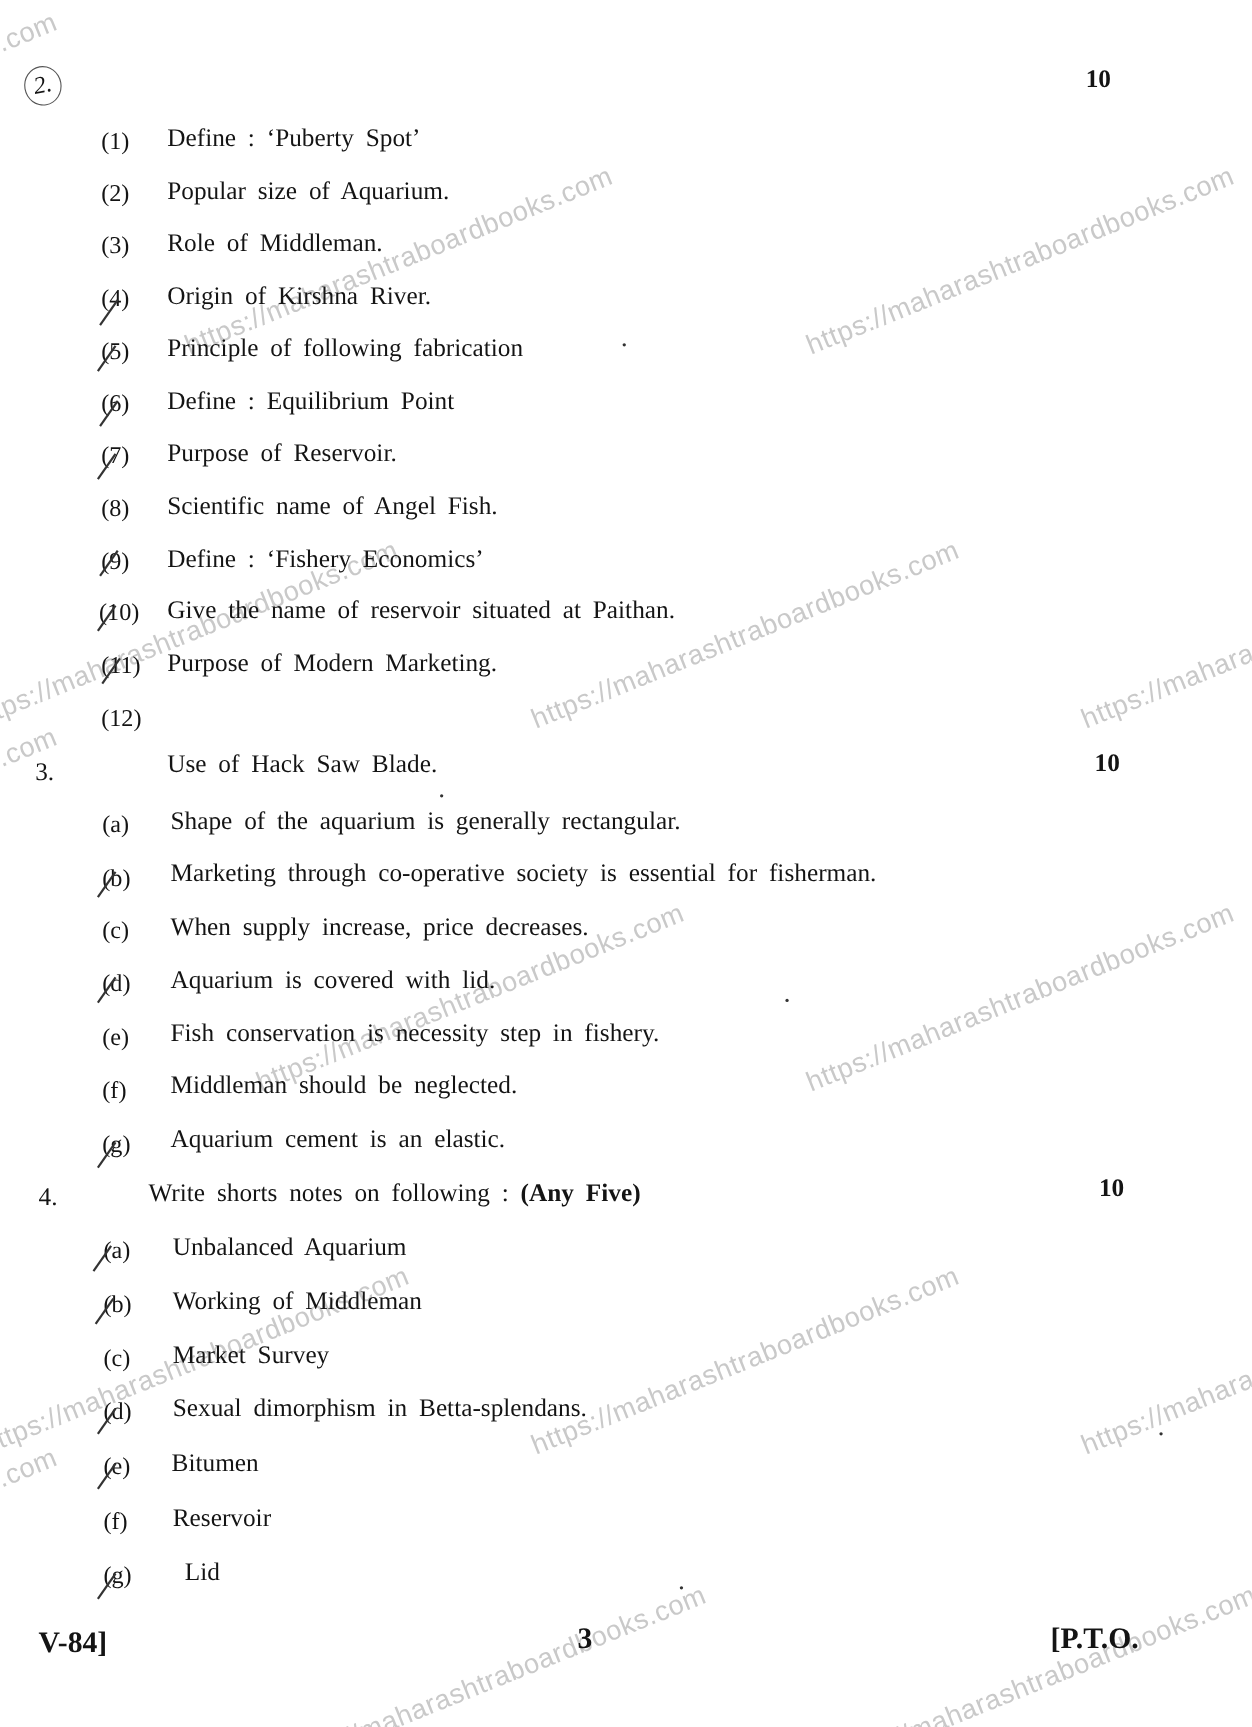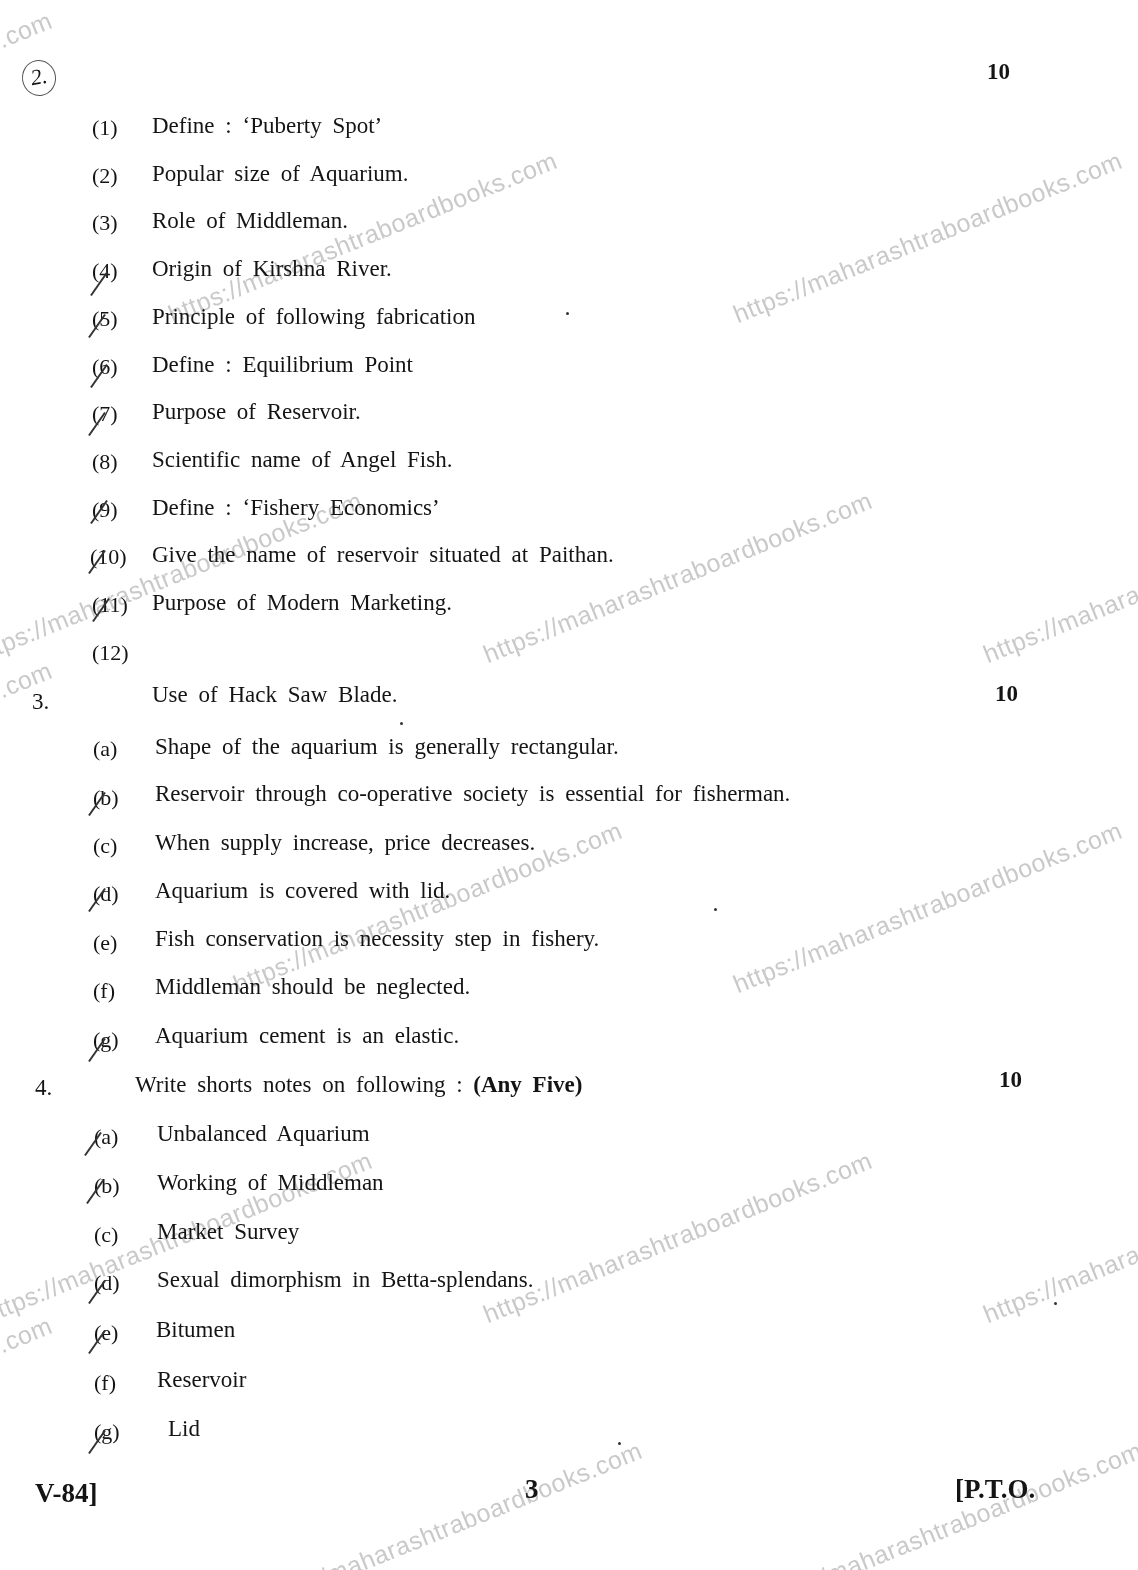--- a/index.html
+++ b/index.html
@@ -124,21 +124,21 @@
   <div class="tick" style="left:100px; top:596px;"></div>
 
   <div class="qnum" style="left:32px; top:688px;">3.</div>
   <div class="marks" style="left:995px; top:680px;">10</div>
 
   <div>
     <span class="label" style="left:93px; top:735px;">(a)</span>
     <span class="line" style="left:155px; top:733px;">Shape of the aquarium is generally rectangular.</span>
 
     <span class="label" style="left:93px; top:784px;">(b)</span>
-    <span class="line" style="left:155px; top:780px;">Reservoir through co-operative society is essential for fisherman.</span>
+    <span class="line" style="left:155px; top:780px;">Marketing through co-operative society is essential for fisherman.</span>
 
     <span class="label" style="left:93px; top:832px;">(c)</span>
     <span class="line" style="left:155px; top:829px;">When supply increase, price decreases.</span>
 
     <span class="label" style="left:93px; top:880px;">(d)</span>
     <span class="line" style="left:155px; top:877px;">Aquarium is covered with lid.</span>
 
     <span class="label" style="left:93px; top:929px;">(e)</span>
     <span class="line" style="left:155px; top:925px;">Fish conservation is necessity step in fishery.</span>
 

